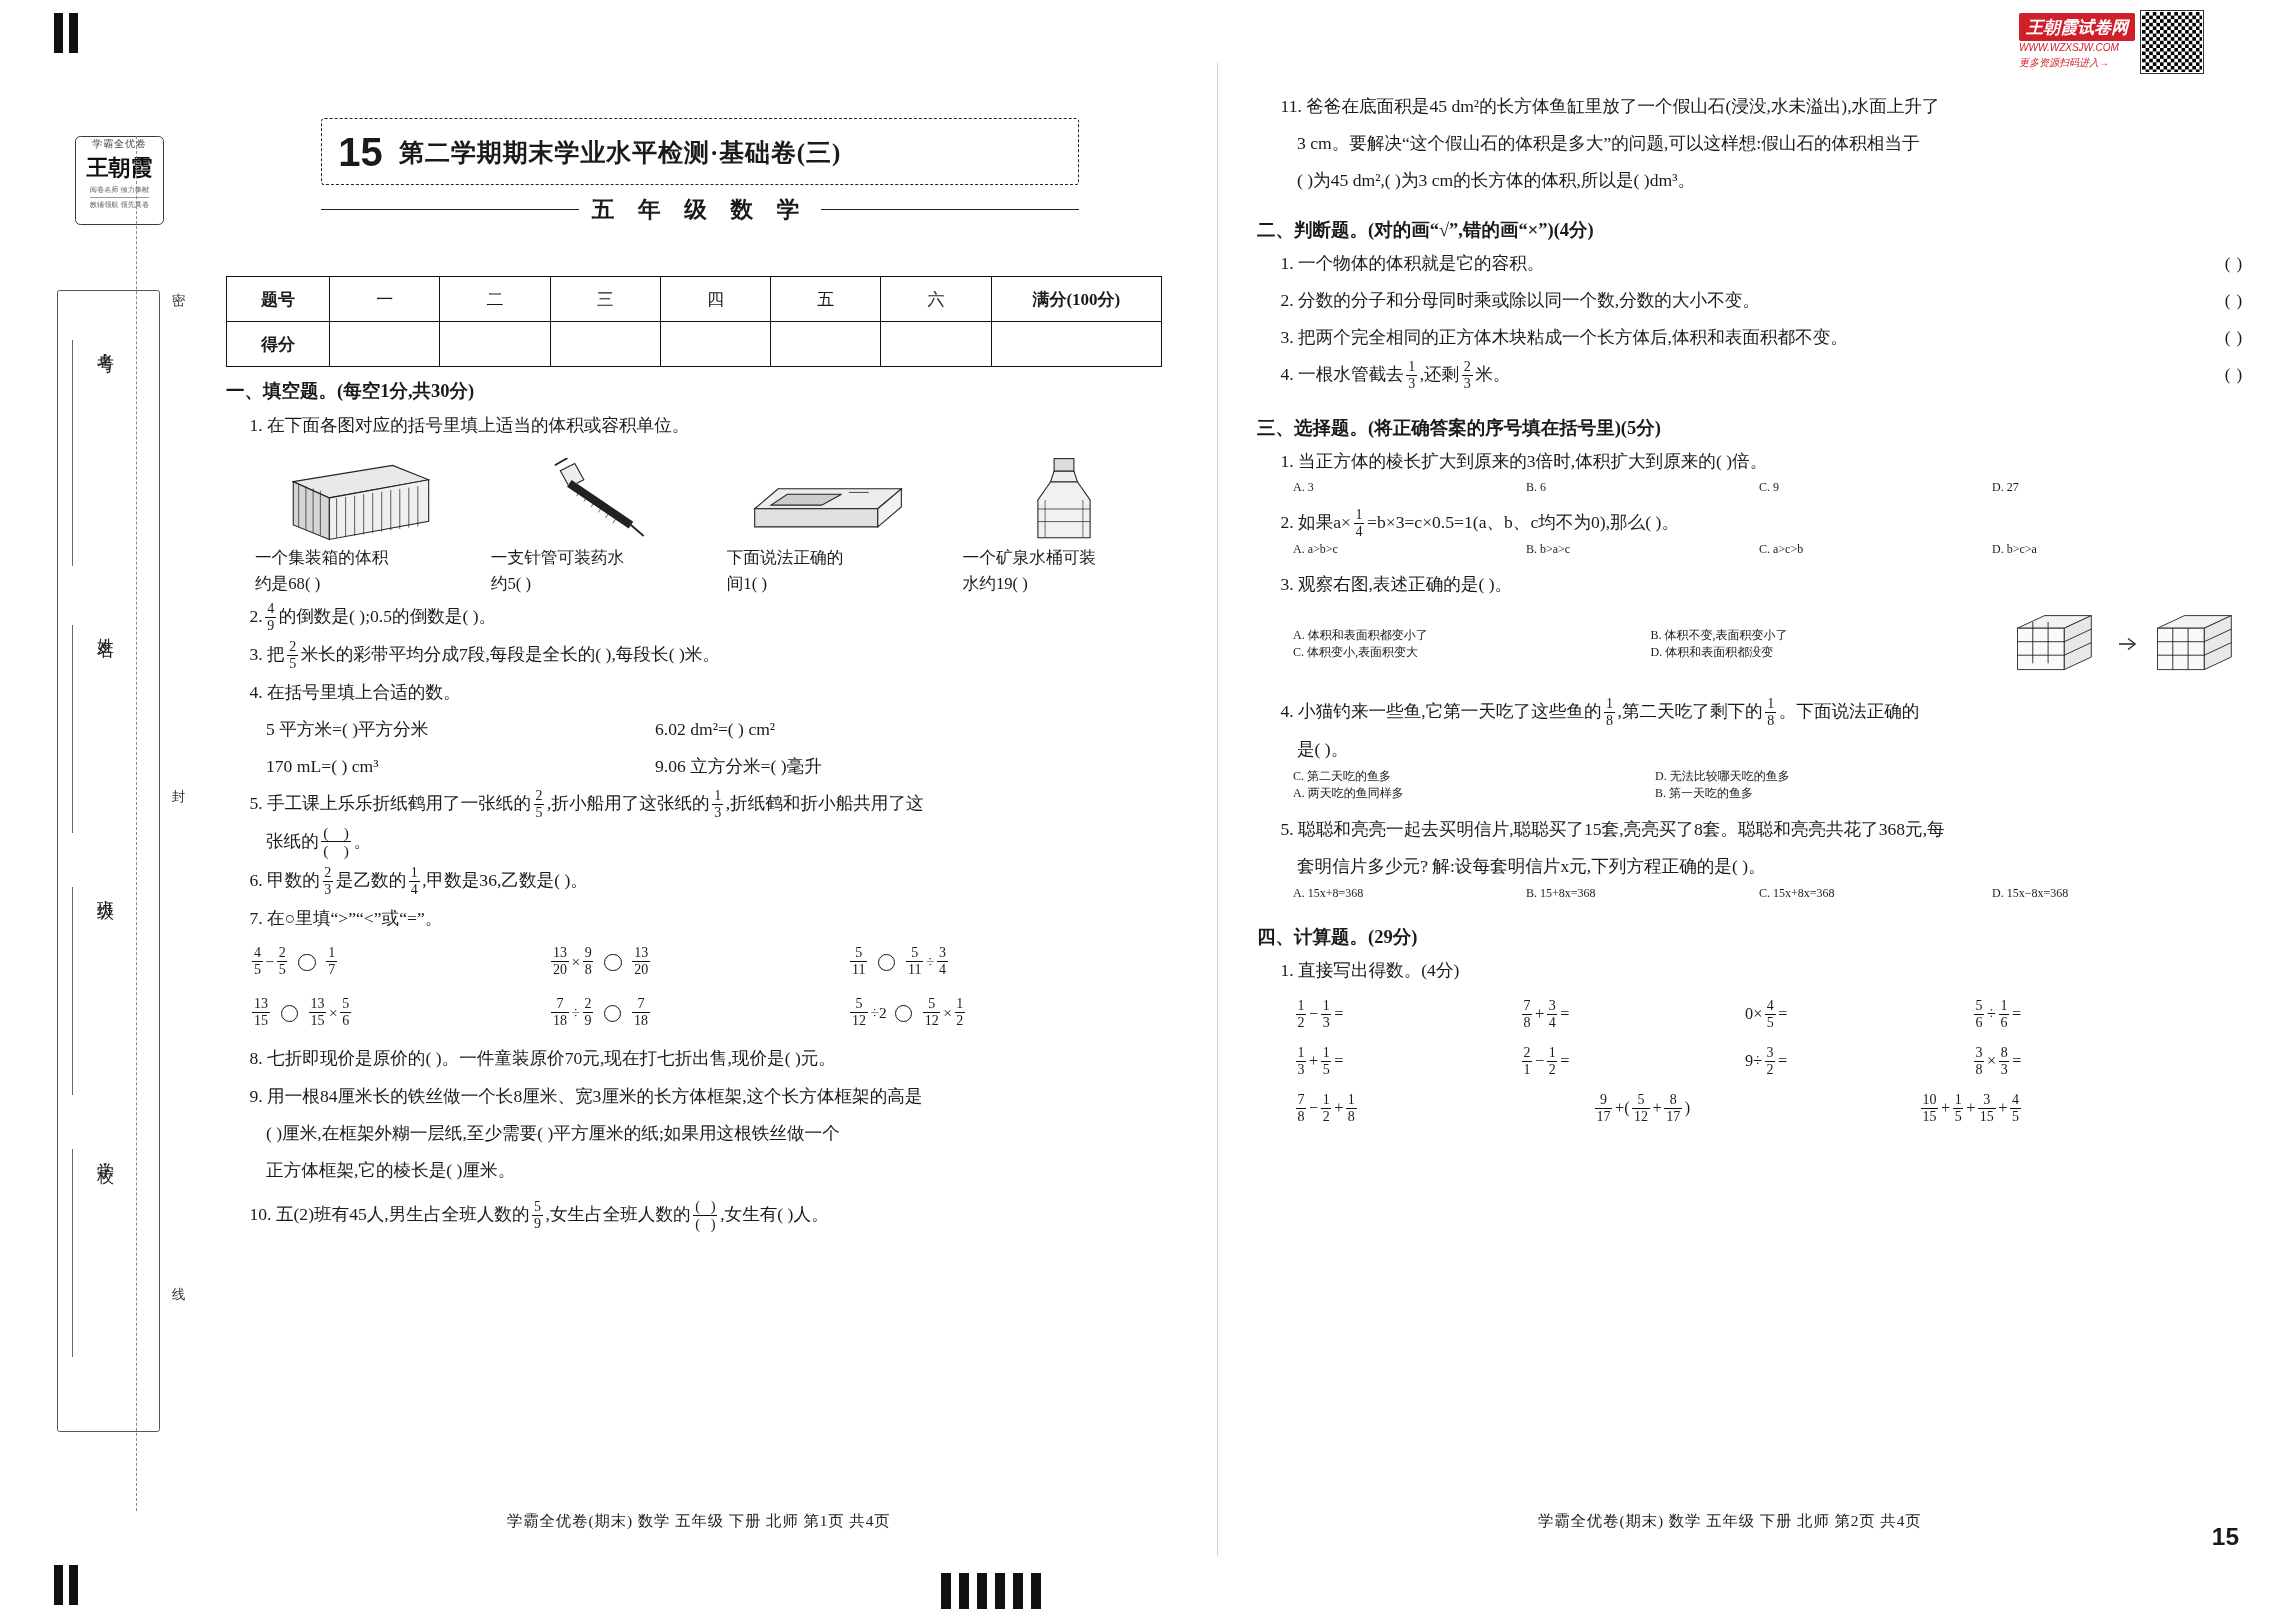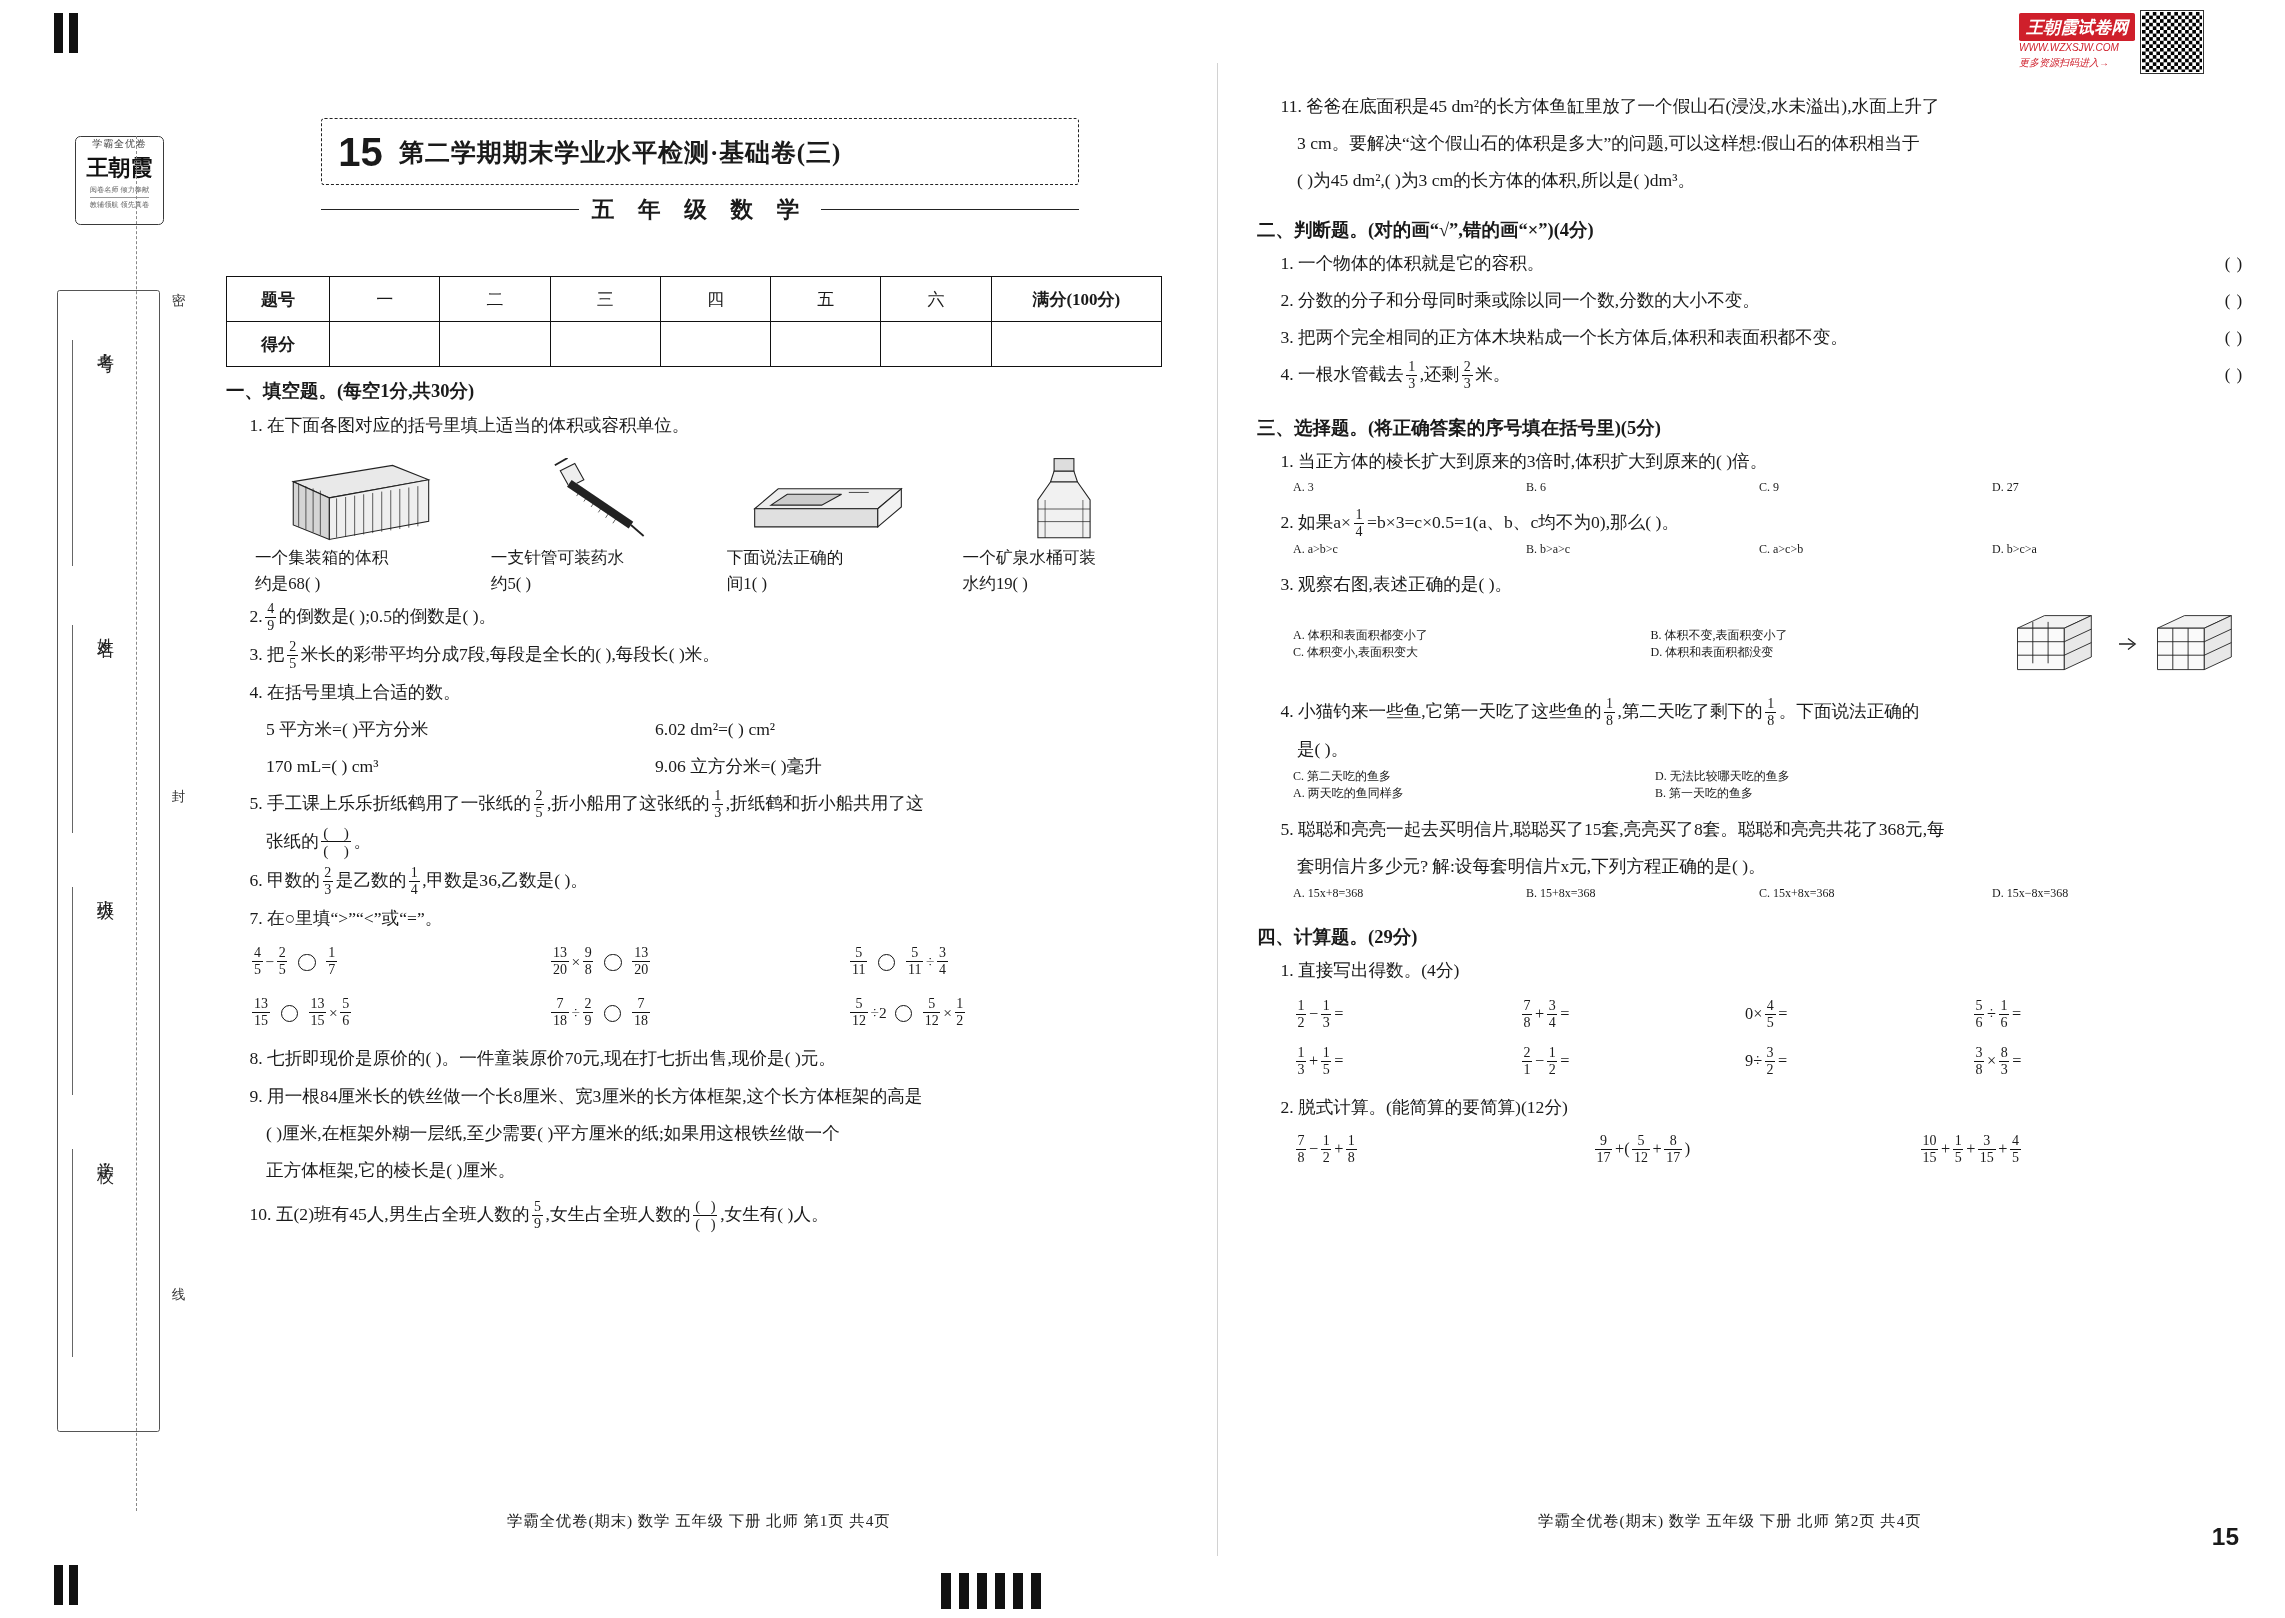--- a/index.html
+++ b/index.html
@@ -678,21 +678,20 @@
         <div><span class="frac">
               <span class="n">3</span>
               <span class="d">8</span>
             </span>×<span class="frac">
               <span class="n">8</span>
               <span class="d">3</span>
             </span>=</div>
       </div>
     </div>
 
-    <div class="q indent" style="margin-top:7.2px;">2. 脱式计算。(能简算的要简算)(12分)</div>
     <div style="display:flex;margin-left:36px;font-size:16.3px;margin-top:9px;">
       <div style="width:299px">
         <span class="frac">
             <span class="n">7</span>
             <span class="d">8</span>
           </span>−<span class="frac">
             <span class="n">1</span>
             <span class="d">2</span>
           </span>+<span class="frac">
             <span class="n">1</span>

